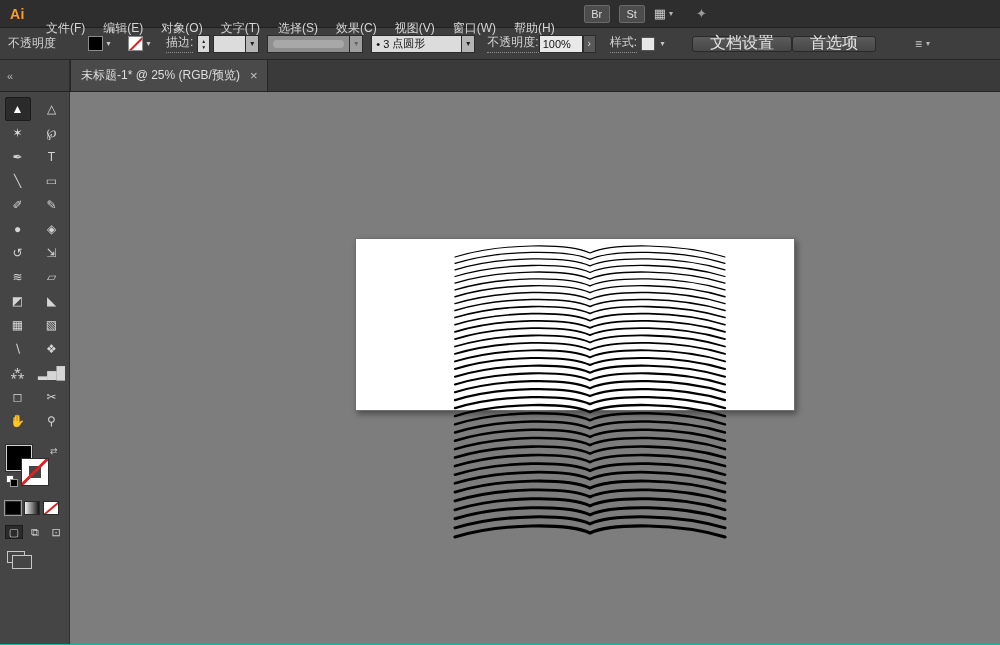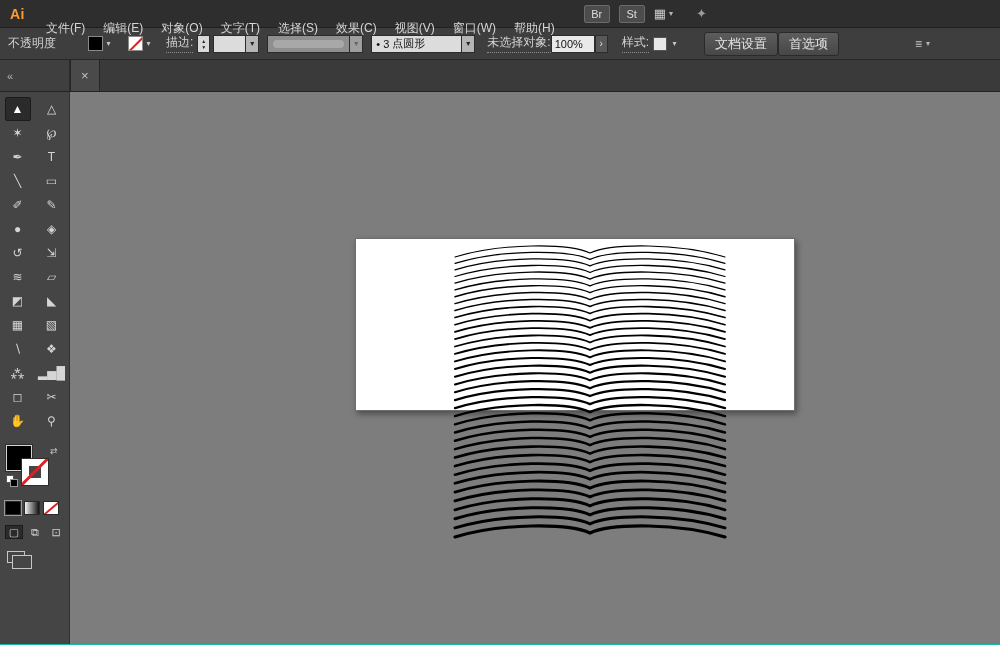--- a/index.html
+++ b/index.html
@@ -30,21 +30,21 @@
   .stepper{width:13px;height:18px;margin-left:4px;background:#d9d9d9;border:1px solid #2c2c2c;display:flex;flex-direction:column;align-items:center;justify-content:center;color:#222;font-size:5px;line-height:6px}
   .combo{height:18px;background:#dcdcdc;border:1px solid #2c2c2c;display:flex;align-items:center;color:#111;margin-left:3px}
   .combo .val{padding:0 4px;font-size:11px;display:flex;align-items:center;gap:3px}
   .combo .cbtn{width:13px;height:16px;background:#b5b5b5;border-left:1px solid #2c2c2c;display:flex;align-items:center;justify-content:center;font-size:8px;color:#222;margin-left:auto}
   .combo.disabled{background:#8f8f8f}
   .combo.disabled .cbtn{color:#666;background:#9e9e9e}
   .brushbar{flex:1;height:8px;margin:0 5px;background:#a8a8a8;border-radius:4px;min-width:60px}
   .field{width:44px;height:18px;background:#e9e9e9;border:1px solid #2c2c2c;color:#111;font-size:11px;padding:0 3px;margin-left:0;font-family:"Liberation Sans",sans-serif}
   .flyout-btn{width:13px;height:18px;background:#585858;border:1px solid #2c2c2c;color:#ddd;font-size:10px;display:flex;align-items:center;justify-content:center}
   .style-sw{width:14px;height:14px;background:#e7e7e7;border:1px solid #555;margin:0 2px}
-  .btn{height:24px;padding:0 10px;background:linear-gradient(#5c5c5c,#474747);border:1px solid #2a2a2a;border-radius:3px;color:#e3e3e3;font-size:13px;display:flex;align-items:center}
+  .btn{height:16px;padding:0 17px;background:linear-gradient(#5c5c5c,#474747);border:1px solid #2a2a2a;border-radius:3px;color:#e3e3e3;font-size:16px;display:flex;align-items:center}
   .panel-menu{margin-left:auto;margin-right:62px;display:flex;align-items:center;gap:4px;color:#c8c8c8;font-size:12px}
 
   
   .tabstrip{height:32px;background:#3a3a3a;border-bottom:1px solid #242424;display:flex}
   .toolbar-head{width:70px;background:#3f3f3f;border-right:1px solid #2c2c2c;display:flex;align-items:center;padding-left:7px;color:#b8b8b8;font-size:11px}
   .doc-tab{background:#4a4a4a;border-right:1px solid #262626;border-left:1px solid #262626;display:flex;align-items:center;padding:0 10px;color:#dedede;font-size:12px;gap:10px}
   .tab-close{color:#c2c2c2;font-size:13px;line-height:1}
 
   
   .main{display:flex;height:552px}
@@ -137,21 +137,21 @@
 
     <span class="combo" style="width:104px;margin-left:8px">
       <span class="val">
         <span>•</span>
         <span>3</span>
         <span>点圆形</span>
       </span>
       <span class="cbtn">▾</span>
     </span>
 
-    <span class="dotted-label">未选择对象:</span>
+    <span class="dotted-label">不透明度:</span>
     <input class="field" readonly="" value="100%" style="">
     <span class="flyout-btn">›</span>
 
     <span class="dotted-label" style="margin-left:14px">样式:</span>
     <span class="sw-group" style="margin-left:2px">
       <span class="style-sw"></span>
       <span class="sw-caret">▾</span>
     </span>
 
     <span class="btn" style="margin-left:24px">文档设置</span>
@@ -161,20 +161,21 @@
       <span>≡</span>
       <span class="caret">▾</span>
     </span>
   </div>
 
   <div class="tabstrip">
     <div class="toolbar-head">
       <span>«</span>
     </div>
     <div class="doc-tab">
+      <span>未标题-1* @ 25% (RGB/预览)</span>
       <span class="tab-close">×</span>
     </div>
   </div>
 
   <div class="main">
 
     <div class="toolbar">
       <div id="tool-grid">
           <div class="tool selected">▲</div>
           <div class="tool">△</div>

